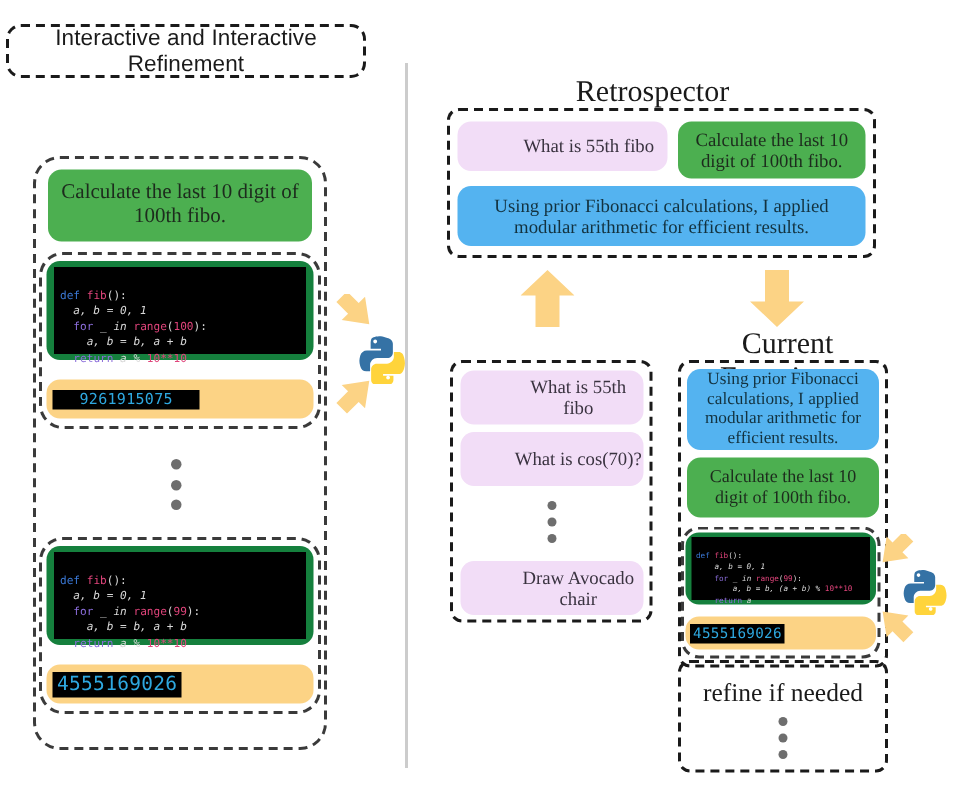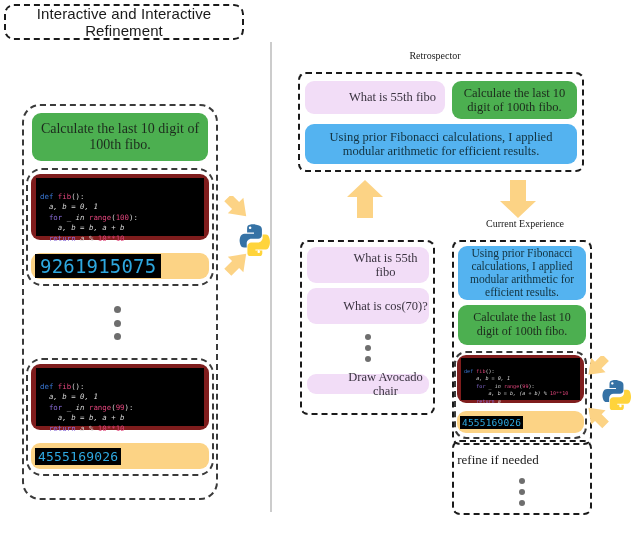--- a/index.html
+++ b/index.html
@@ -27,41 +27,41 @@
   
   .title-box{
     display:flex;align-items:center;justify-content:center;
     font-family:"Liberation Sans", sans-serif;
     font-size:15px;color:#1a1a1a;letter-spacing:0.1px;
     text-align:center;
   }
   .plain-label{
     position:absolute;text-align:center;
     font-family:"Liberation Serif", serif;
-    font-size:10px;color:#1a1a1a;
+    font-size:20px;color:#1a1a1a;
   }
 
   
   .bub{
     position:absolute;box-sizing:border-box;
     border-radius:9px;
     display:flex;align-items:center;justify-content:center;
     text-align:center;line-height:1.15;
     font-family:"Liberation Serif", serif;
     color:#2b2b2b;
     padding-left:35px;
   }
   .bub.green{background:#4caf50;color:#1d2b1d;}
   .bub.pink{background:#f2ddf7;color:#3a3340;}
   .bub.blue{background:#54b3f0;color:#13323f;}
 
   
   .codewrap{
     position:absolute;box-sizing:border-box;
-    background:#7f1d1d;border-radius:9px;
+    background:#15803d;border-radius:9px;
     display:flex;align-items:center;justify-content:center;
   }
   .code{
     background:#000000;
     font-family:"DejaVu Sans Mono", monospace;
     color:#d8d8d8;
     white-space:pre;
     box-sizing:border-box;
   }
   .code .kw{color:#3a78d6;}
@@ -96,40 +96,40 @@
 
   
   .pylogo{position:absolute;}
   .pylogo svg{display:block;}
 </style>
 </head>
 <body>
 
 <div class="root">
 
-  <div class="dash title-box" style="left:4px;top:4px;width:240px;height:36px;">Interactive and Interactive Refinement</div>
+  <div class="dash title-box" style="left:4px;top:16px;width:240px;height:36px;">Interactive and Interactive Refinement</div>
 
   <div class="dash-soft" style="left:22px;top:104px;width:196px;height:396px;border-radius:18px;"></div>
 
   <div class="bub green" style="left:32px;top:113px;width:176px;height:48px;font-size:14px;padding:0 8px;">Calculate the last 10 digit of 100th fibo.</div>
 
   <div class="dash-soft" style="left:26px;top:168px;width:188px;height:118px;border-radius:16px;"></div>
 
   <div class="codewrap" style="left:31px;top:174px;width:178px;height:66px;">
     <div class="code" style="width:168px;height:58px;font-size:7.4px;line-height:10.5px;padding:3px 4px;">
 <span class="kw">def</span><span> </span><span class="fn">fib</span><span>():</span>
 <span class="ital">  a, b = 0, 1</span>
 <span>  </span><span class="kw2">for</span><span class="ital"> _ in </span><span class="fn">range</span><span>(</span><span class="num">100</span><span>):</span>
 <span class="ital">    a, b = b, a + b</span>
 <span>  </span><span class="kw2">return</span><span class="ital"> a % </span><span class="num">10**10</span>
     </div>
   </div>
 
   <div class="resultwrap" style="left:31px;top:253px;width:178px;height:26px;">
-    <div class="result" style="margin-left:4px;font-size:19px;padding:1px 5px;">9261915075</div>
+    <div class="result" style="margin-left:4px;font-size:10px;padding:1px 18px;">9261915075</div>
   </div>
 
   <div class="vdots" style="left:113px;top:306px;width:8px;height:34px;">
     <i style="width:7px;height:7px;"></i>
       <i style="width:7px;height:7px;"></i>
       <i style="width:7px;height:7px;"></i>
   </div>
 
   <div class="dash-soft" style="left:26px;top:358px;width:188px;height:118px;border-radius:16px;"></div>
 
@@ -194,21 +194,21 @@
   <div class="bub pink" style="left:307px;top:247px;width:122px;height:36px;font-size:12.5px;">What is 55th fibo</div>
 
   <div class="bub pink" style="left:307px;top:288px;width:122px;height:36px;font-size:12.5px;">What is cos(70)?</div>
 
   <div class="vdots" style="left:364px;top:334px;width:7px;height:28px;">
     <i style="width:6px;height:6px;"></i>
       <i style="width:6px;height:6px;"></i>
       <i style="width:6px;height:6px;"></i>
   </div>
 
-  <div class="bub pink" style="left:307px;top:374px;width:122px;height:20px;font-size:12.5px;">Draw Avocado chair</div>
+  <div class="bub pink" style="left:307px;top:374px;width:122px;height:36px;font-size:12.5px;">Draw Avocado chair</div>
 
   <div class="plain-label" style="left:455px;top:218px;width:140px;">Current Experience</div>
 
   <div class="dash" style="left:452px;top:240px;width:140px;height:205px;border-radius:8px;"></div>
 
   <div class="bub blue" style="left:458px;top:246px;width:128px;height:54px;font-size:11.5px;padding:0 5px;line-height:1.12;">Using prior Fibonacci calculations, I applied modular arithmetic for efficient results.</div>
 
   <div class="bub green" style="left:458px;top:305px;width:128px;height:40px;font-size:12px;padding:0 5px;">Calculate the last 10 digit of 100th fibo.</div>
 
   <div class="dash-soft" style="left:454px;top:351px;width:133px;height:88px;border-radius:12px;"></div>
@@ -222,21 +222,21 @@
 <span>    </span><span class="kw2">return</span><span class="ital"> a</span>
     </div>
   </div>
 
   <div class="resultwrap" style="left:457px;top:411px;width:127px;height:22px;">
     <div class="result" style="margin-left:3px;font-size:9.5px;padding:1px 2px;">4555169026</div>
   </div>
 
   <div class="dash" style="left:452px;top:440px;width:140px;height:75px;border-radius:8px;"></div>
 
-  <div class="plain-label" style="left:428px;top:452px;width:140px;font-size:13px;">refine if needed</div>
+  <div class="plain-label" style="left:452px;top:452px;width:140px;font-size:17px;">refine if needed</div>
 
   <div class="vdots" style="left:518px;top:478px;width:7px;height:28px;">
     <i style="width:6px;height:6px;"></i>
       <i style="width:6px;height:6px;"></i>
       <i style="width:6px;height:6px;"></i>
   </div>
 
   <div class="arrow" style="left:583px;top:356px;">
     <svg width="28" height="28" viewBox="0 0 30 30">
       <polygon points="28,6 17,6 17,0 2,11 17,22 17,16 28,16" fill="#fcd385" transform="rotate(-45 15 11)"></polygon>

